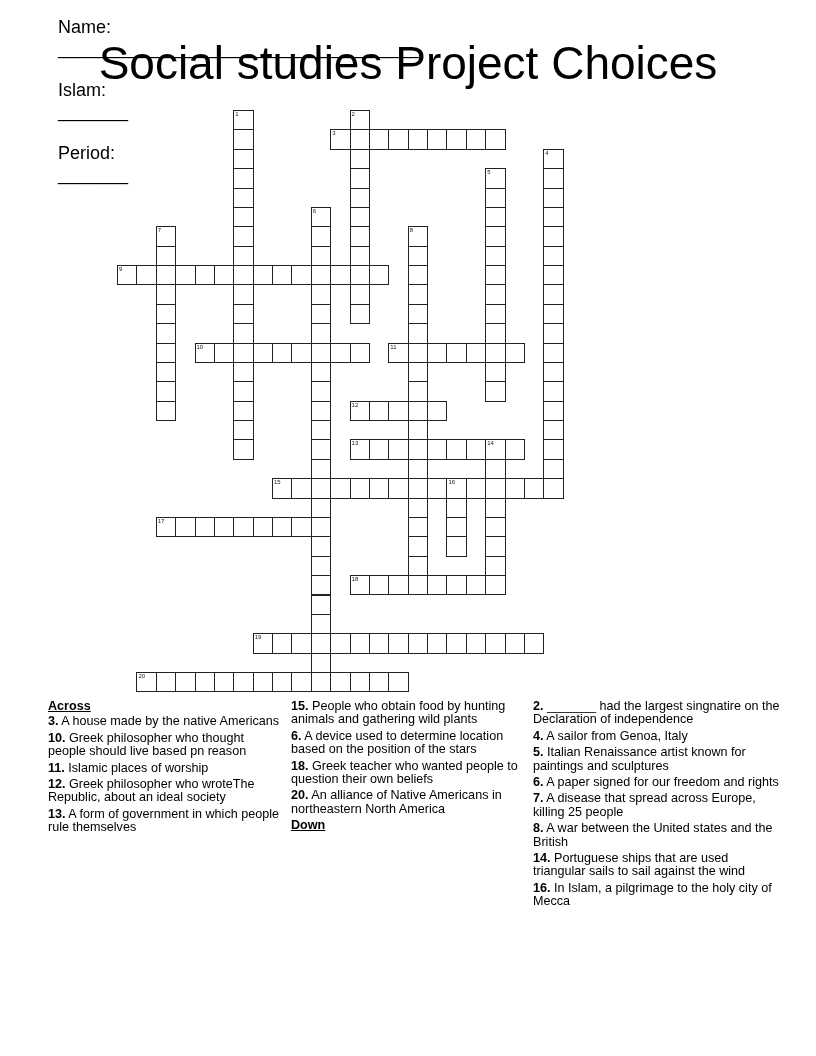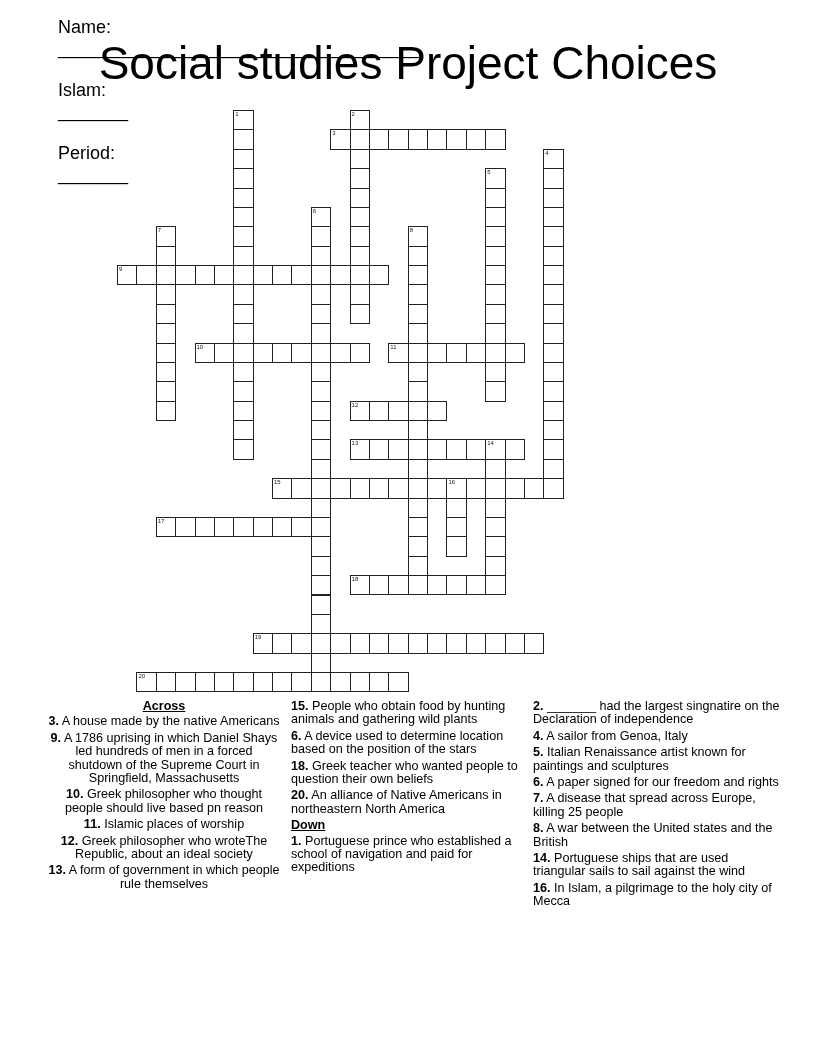--- a/index.html
+++ b/index.html
@@ -7,21 +7,21 @@
          font-family: "Liberation Sans", sans-serif; color: #000; }
   .header-line { position: absolute; top: -4px; left: 48px; font-size: 18px; white-space: pre; }
   .header-line span { display: inline-block; }
   .title { position: absolute; top: 36px; left: 0; width: 816px; text-align: center;
            font-size: 46px; letter-spacing: 0px; }
   #grid { position: absolute; left: 0; top: 0; width: 816px; height: 700px; }
   .cell { position: absolute; box-sizing: border-box; width: 20.38px; height: 20.38px;
           border: 1px solid #222; background: #fff; }
   .cell .num { position: absolute; top: 0px; left: 1px; font-size: 6px; line-height: 7px; color: #222; }
   .clues { position: absolute; top: 700px; font-size: 12.6px; line-height: 13.4px; }
-  .col1 { left: 48px; width: 232px; text-align: center; }
+  .col1 { left: 48px; width: 232px; }
   .col2 { left: 291px; width: 232px; }
   .col3 { left: 533px; width: 250px; }
   .clue { margin-bottom: 3px; }
   .clue b { font-weight: bold; }
   .sec { font-weight: bold; text-decoration: underline; margin-bottom: 2px; font-size: 12.6px; }
 </style>
 </head>
 <body>
 
 <div class="header-line">
@@ -293,34 +293,32 @@
     <div class="cell" style="left: 291.42px; top: 672.02px; border-color: rgb(34, 34, 34);"></div>
     <div class="cell" style="left: 330.18px; top: 672.02px; border-color: rgb(34, 34, 34);"></div>
     <div class="cell" style="left: 349.56px; top: 672.02px; border-color: rgb(34, 34, 34);"></div>
     <div class="cell" style="left: 368.94px; top: 672.02px; border-color: rgb(34, 34, 34);"></div>
     <div class="cell" style="left: 388.32px; top: 672.02px; border-color: rgb(34, 34, 34);"></div>
   </div>
 
 <div class="clues col1">
   <div class="sec">Across</div>
   <div class="clue"><b>3.</b> <span>A house made by the native Americans</span></div>
-  <div class="clue"><b>9.</b> <span>A 1786 uprising in which Daniel Shays led hundreds of men in a forced shutdown of the Supreme Court in Springfield, Massachusetts</span></div>
   <div class="clue"><b>10.</b> <span>Greek philosopher who thought people should live based pn reason</span></div>
   <div class="clue"><b>11.</b> <span>Islamic places of worship</span></div>
   <div class="clue"><b>12.</b> <span>Greek philosopher who wroteThe Republic, about an ideal society</span></div>
   <div class="clue"><b>13.</b> <span>A form of government in which people rule themselves</span></div>
 </div>
 
 <div class="clues col2">
   <div class="clue"><b>15.</b> <span>People who obtain food by hunting animals and gathering wild plants</span></div>
   <div class="clue"><b>6.</b> <span>A device used to determine location based on the position of the stars</span></div>
   <div class="clue"><b>18.</b> <span>Greek teacher who wanted people to question their own beliefs</span></div>
   <div class="clue"><b>20.</b> <span>An alliance of Native Americans in northeastern North America</span></div>
   <div class="sec">Down</div>
-  <div class="clue"><b>1.</b> <span>Portuguese prince who established a school of navigation and paid for expeditions</span></div>
 </div>
 
 <div class="clues col3">
   <div class="clue"><b>2.</b> <span>_______ had the largest singnatire on the Declaration of independence</span></div>
   <div class="clue"><b>4.</b> <span>A sailor from Genoa, Italy</span></div>
   <div class="clue"><b>5.</b> <span>Italian Renaissance artist known for paintings and sculptures</span></div>
   <div class="clue"><b>6.</b> <span>A paper signed for our freedom and rights</span></div>
   <div class="clue"><b>7.</b> <span>A disease that spread across Europe, killing 25 people</span></div>
   <div class="clue"><b>8.</b> <span>A war between the United states and the British</span></div>
   <div class="clue"><b>14.</b> <span>Portuguese ships that are used triangular sails to sail against the wind</span></div>

